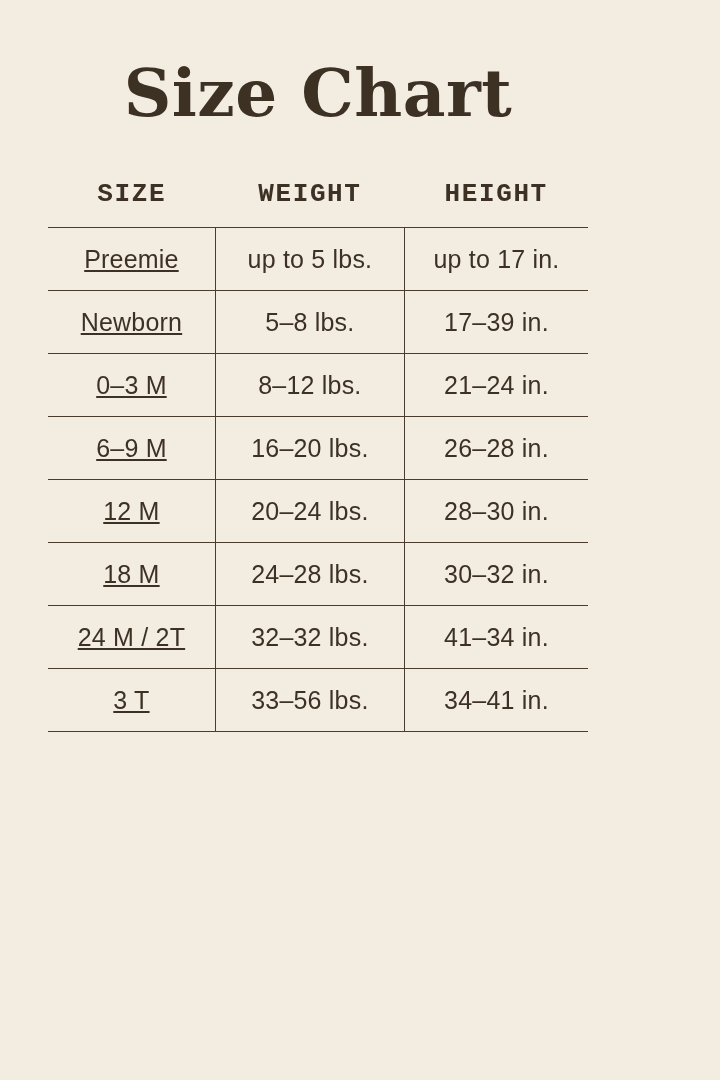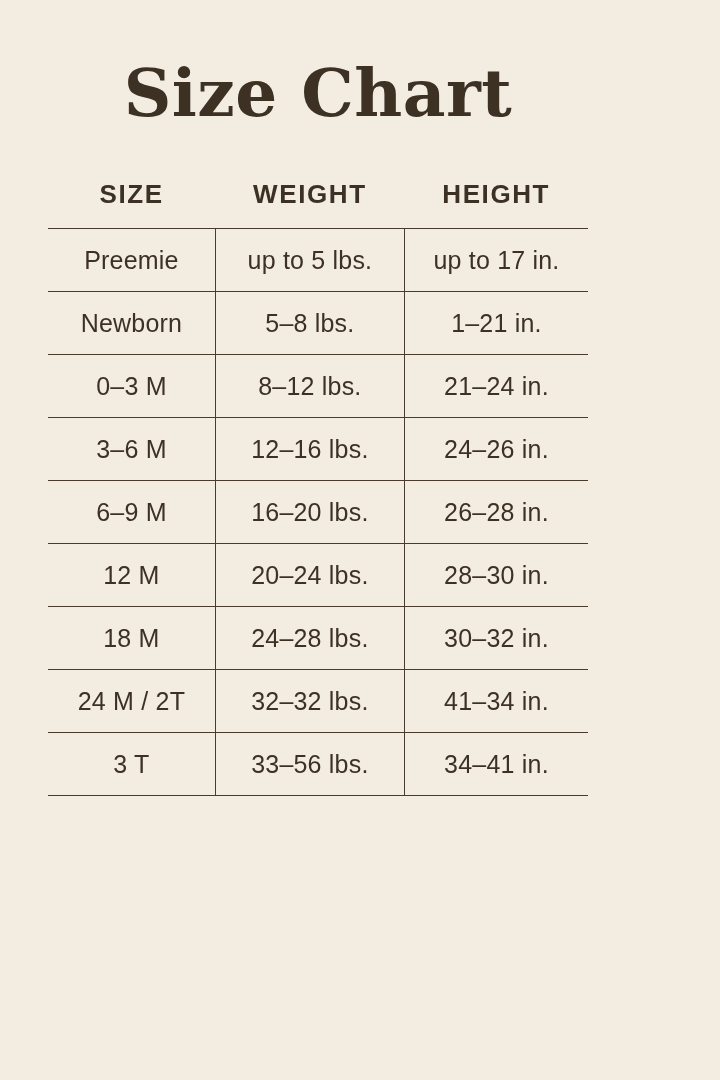--- a/index.html
+++ b/index.html
@@ -39,33 +39,35 @@
     table-layout: fixed;
   }
   table.size-chart th {
     font-size: 26px;
     font-weight: 700;
     letter-spacing: 1.6px;
     color: #3d3124;
     padding: 6px 0 18px 0;
     text-align: center;
     border: none;
+    font-family: Liberation Mono, monospace;
   }
   table.size-chart td {
     font-size: 25px;
     font-weight: 400;
     color: #3d3124;
     text-align: center;
     padding: 17px 0 16px 0;
     border-top: 1.5px solid #4a3c2c;
     border-left: 1.5px solid #4a3c2c;
     letter-spacing: 0.2px;
   }
   table.size-chart td:first-child {
     border-left: none;
+    text-decoration: underline;
   }
   table.size-chart tbody tr:first-child td {
     border-top: 1.5px solid #4a3c2c;
   }
   table.size-chart tbody tr:last-child td {
     border-bottom: 1.5px solid #4a3c2c;
   }
   col.col-size   { width: 31%; }
   col.col-weight { width: 35%; }
   col.col-height { width: 34%; }
@@ -92,31 +94,26 @@
     </thead>
     <tbody>
       <tr>
         <td>Preemie</td>
         <td>up to 5 lbs.</td>
         <td>up to 17 in.</td>
       </tr>
       <tr>
         <td>Newborn</td>
         <td>5–8 lbs.</td>
-        <td>1–21 in.</td>
+        <td>17–39 in.</td>
       </tr>
       <tr>
         <td>0–3 M</td>
         <td>8–12 lbs.</td>
         <td>21–24 in.</td>
-      </tr>
-      <tr>
-        <td>3–6 M</td>
-        <td>12–16 lbs.</td>
-        <td>24–26 in.</td>
       </tr>
       <tr>
         <td>6–9 M</td>
         <td>16–20 lbs.</td>
         <td>26–28 in.</td>
       </tr>
       <tr>
         <td>12 M</td>
         <td>20–24 lbs.</td>
         <td>28–30 in.</td>

